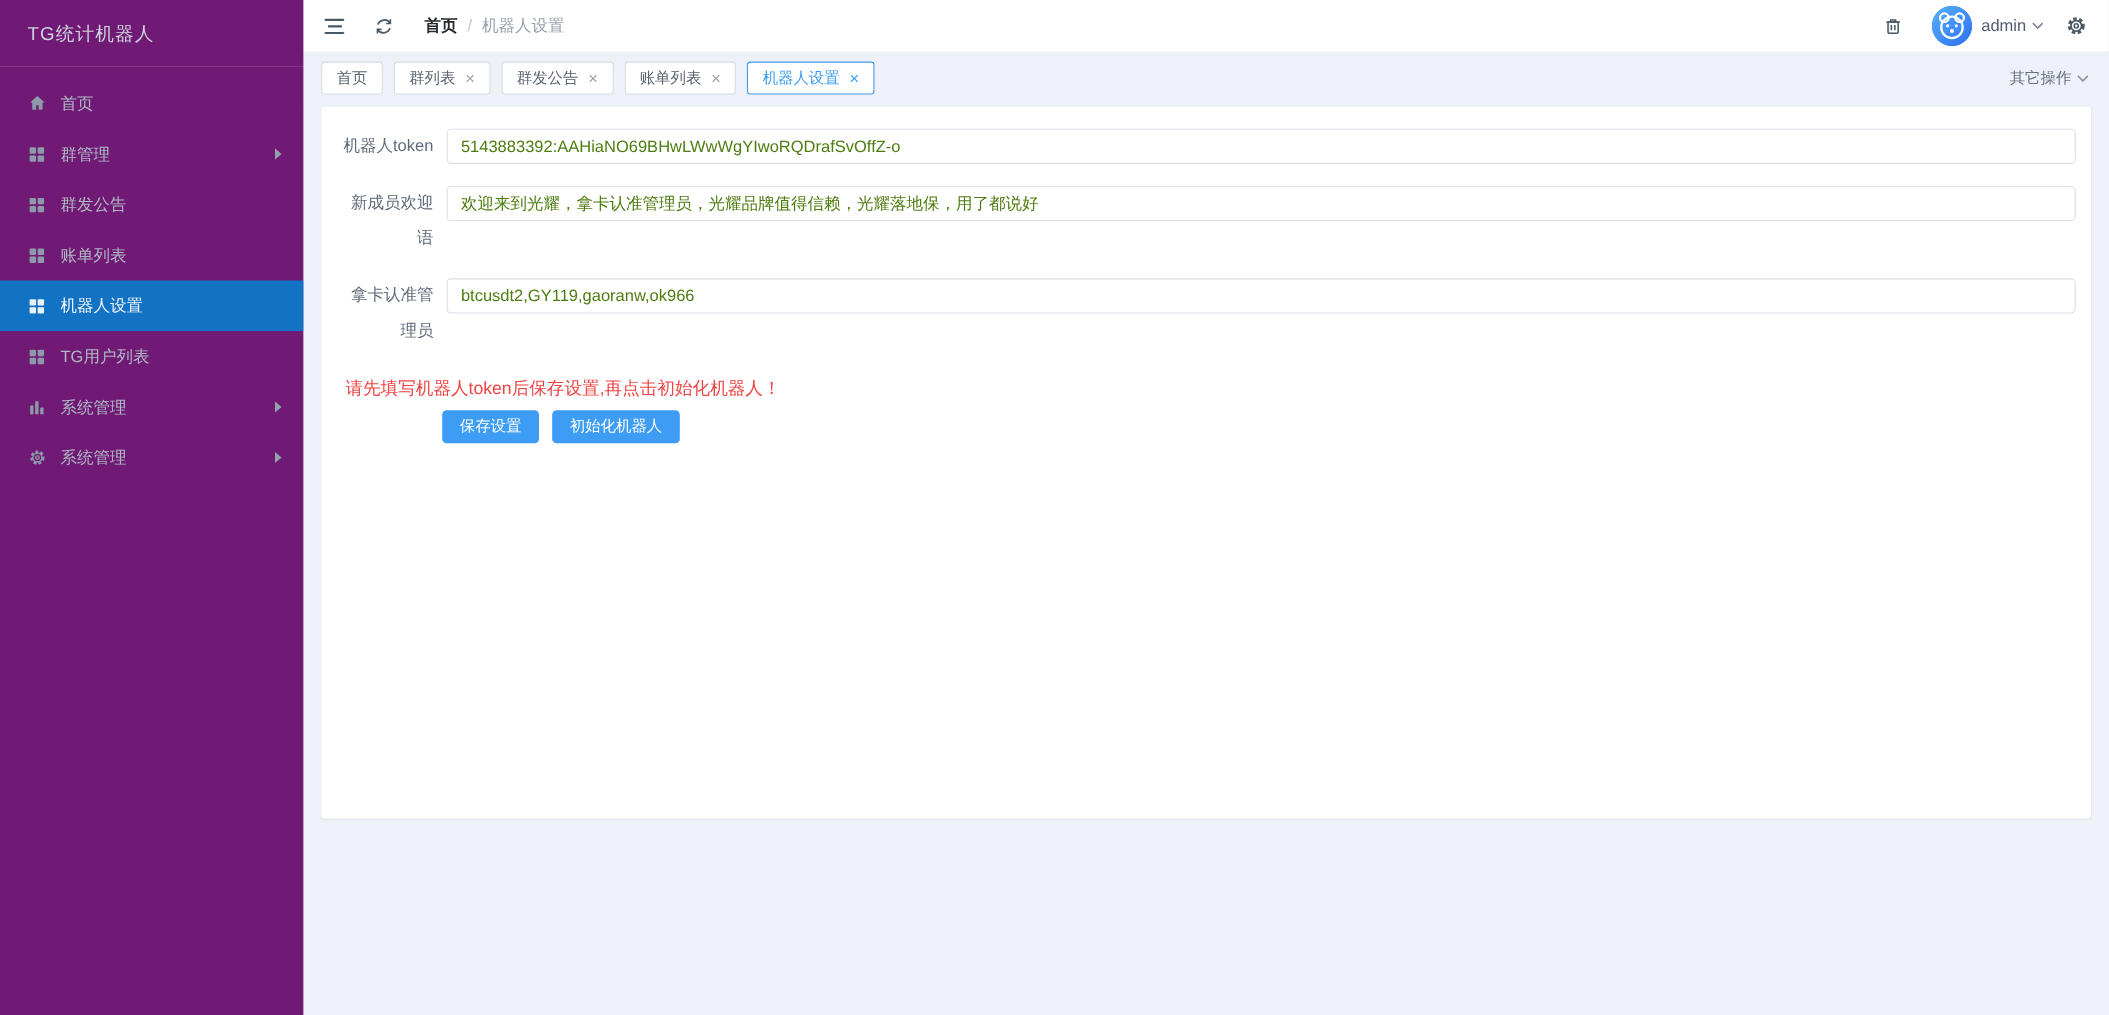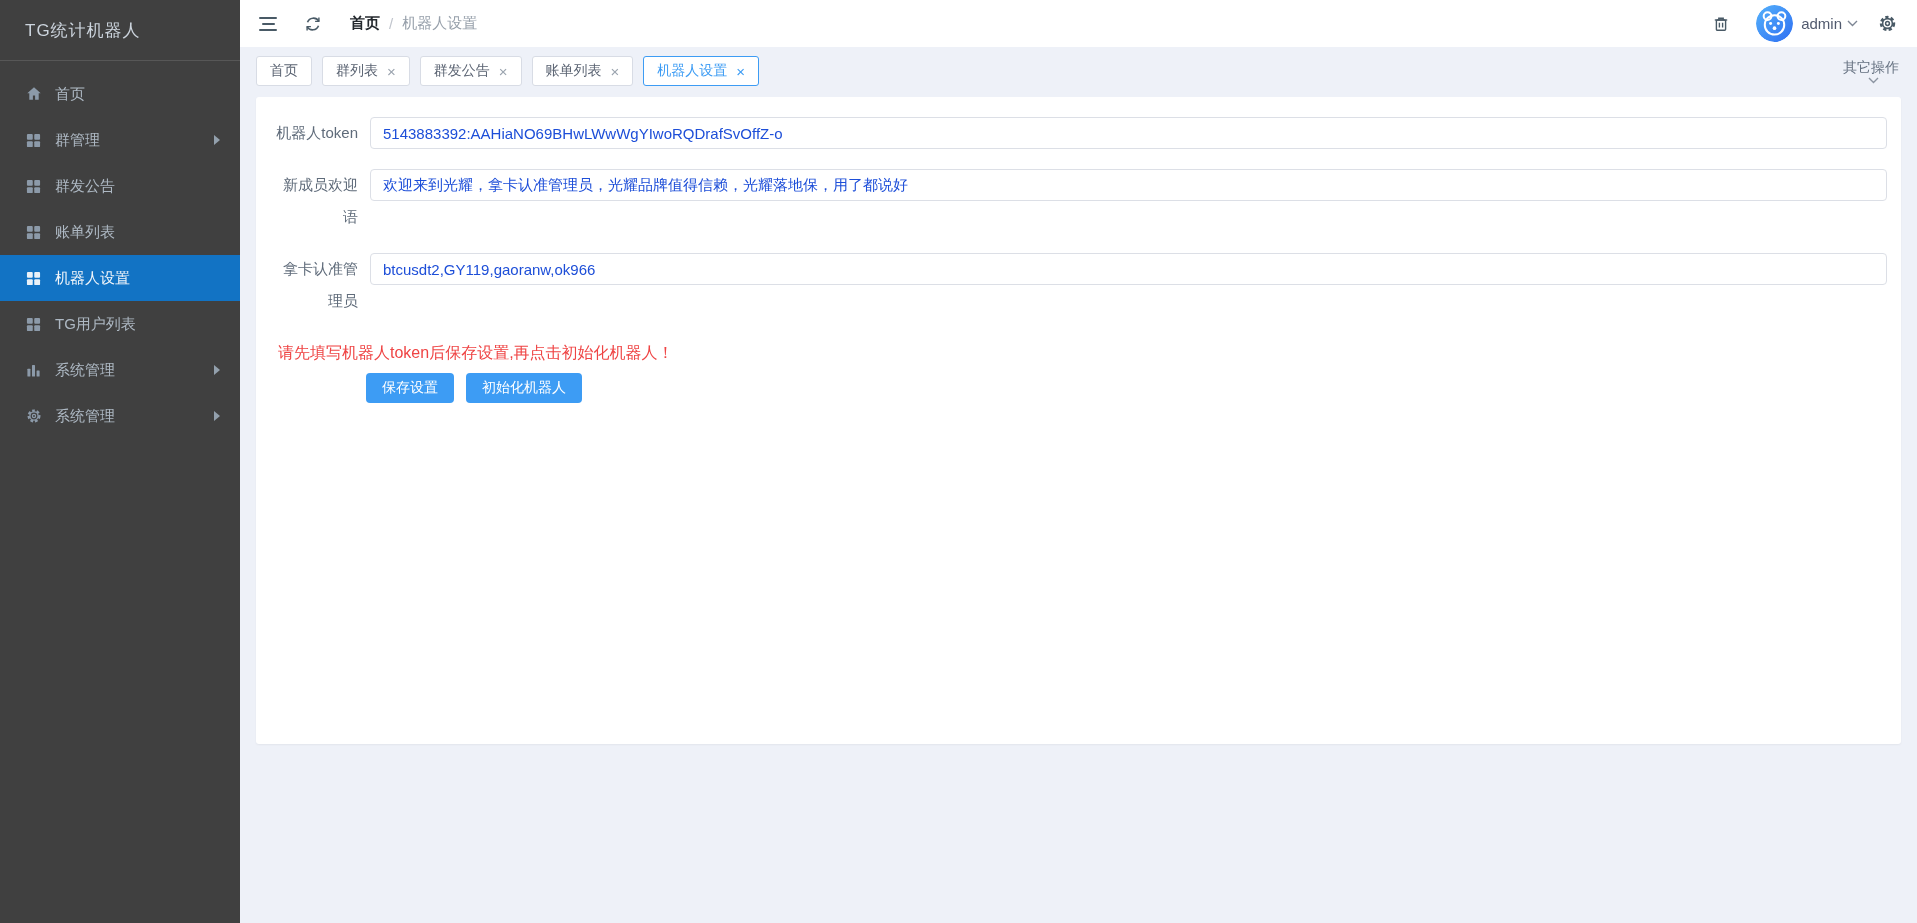--- a/index.html
+++ b/index.html
@@ -1,21 +1,21 @@
 <!DOCTYPE html>
 <html><head>
 <meta charset="utf-8">
 <style>
   * { margin:0; padding:0; box-sizing:border-box; }
   html,body { background:#eef1f8; }
   body { font-family:"Liberation Sans","DejaVu Sans",sans-serif; }
   .app { width:1917px; height:923px; display:flex; overflow:hidden; background:#eef1f8; }
 
   
-  .sidebar { width:240px; background:#404040; color:#aeb9c4; flex-shrink:0; display:flex; flex-direction:column; }
+  .sidebar { width:276px; background:#701a75; color:#aeb9c4; flex-shrink:0; display:flex; flex-direction:column; }
   .sidebar-title { height:61px; display:flex; align-items:center; padding-left:25px; font-size:17px; color:#ccd4dd; letter-spacing:1px; border-bottom:1px solid rgba(255,255,255,0.12); }
   .menu { padding-top:10px; }
   .menu-item { height:46px; display:flex; align-items:center; padding:0 20px 0 25px; font-size:15px; color:#aeb9c4; cursor:pointer; }
   .menu-item .mi { width:17px; height:17px; margin-right:13px; display:inline-flex; align-items:center; justify-content:center; color:#8c9aa9; flex-shrink:0; }
   .menu-item .mi svg { display:block; }
   .menu-item.active { background:#1273c4; color:#f2f6fa; }
   .menu-item.active .mi { color:#e9f1f8; }
   .menu-label { flex:1; white-space:nowrap; }
   .sub-arrow { width:0; height:0; border-top:5px solid transparent; border-bottom:5px solid transparent; border-left:6px solid #93a0ad; margin-left:auto; }
 
@@ -42,32 +42,32 @@
   .caret { margin-left:5px; display:inline-flex; color:#7d8694; }
   .gear-btn { margin-left:20px; }
 
   
   .tabs-bar { height:48px; background:#eef1f8; display:flex; align-items:center; padding:0 16px; flex-shrink:0; }
   .tabs { display:flex; align-items:center; gap:10px; flex:1; }
   .tab { height:30px; background:#fff; border:1px solid #d8dce5; border-radius:3px; display:inline-flex; align-items:center; padding:0 13px; font-size:14px; color:#5a6372; cursor:pointer; white-space:nowrap; }
   .tab .tab-close { margin-left:9px; font-size:15px; line-height:1; color:#9aa3ae; cursor:pointer; }
   .tab.active { border-color:#3d9cf4; color:#3d9cf4; }
   .tab.active .tab-close { color:#3d9cf4; }
-  .tabs-more { display:flex; align-items:center; color:#657180; font-size:14px; cursor:pointer; margin-right:2px;flex-direction:column; }
+  .tabs-more { display:flex; align-items:center; color:#657180; font-size:14px; cursor:pointer; margin-right:2px; }
   .tabs-more .caret { color:#8b94a1; }
 
   
   .content { flex:1; background:#eef1f8; padding:2px 16px 0 16px; overflow:hidden; }
   .card { background:#fff; border-radius:3px; box-shadow:0 1px 2px rgba(0,0,0,0.05); height:647px; padding:20px 14px 16px 20px; }
 
   
   .form-row { display:flex; align-items:flex-start; margin-bottom:20px; }
   .form-label { width:82px; text-align:right; font-size:15px; line-height:32px; color:#5f6b7a; flex-shrink:0; word-break:break-word; }
   .form-control { flex:1; margin-left:12px; }
-  .form-input { width:100%; height:32px; border:1px solid #dcdfe6; border-radius:4px; padding:0 12px; font-size:15px; color:#1d4ed8; outline:none; font-family:inherit; background:#fff; }
+  .form-input { width:100%; height:32px; border:1px solid #dcdfe6; border-radius:4px; padding:0 12px; font-size:15px; color:#4d7c0f; outline:none; font-family:inherit; background:#fff; }
   .hint { font-size:16px; color:#ef4444; margin:26px 0 9px 2px; }
   .btn-row { padding-left:90px; display:flex; gap:12px; }
   .btn { background:#3d9cf4; color:#fff; border:none; border-radius:4px; height:30px; padding:0 16px; font-size:14px; cursor:pointer; font-family:inherit;text-align:right; }
 </style>
 </head>
 <body>
 
 <div class="app">
 
   <aside class="sidebar">

